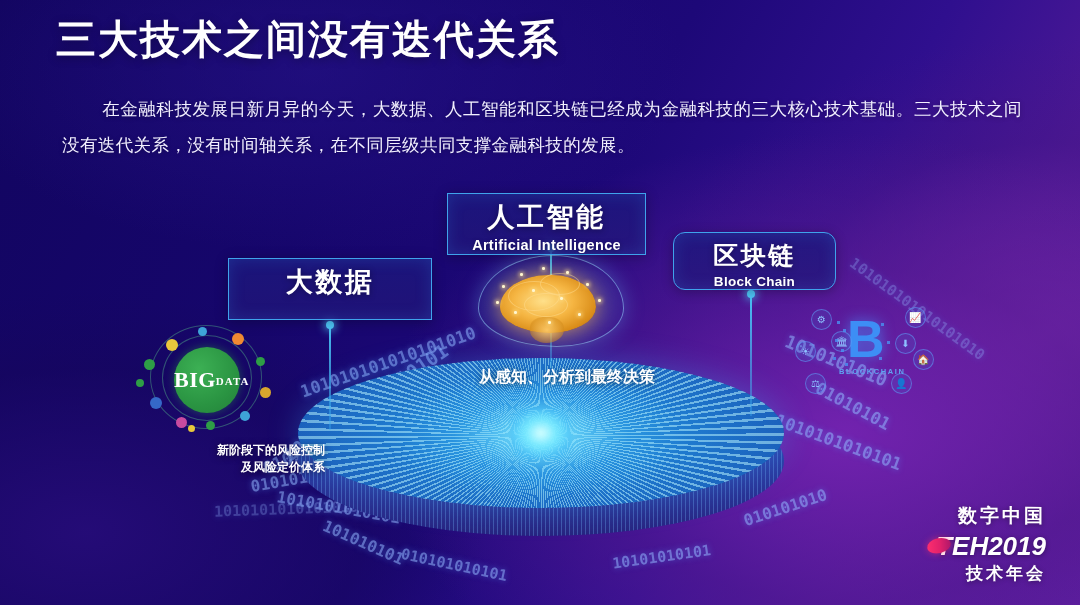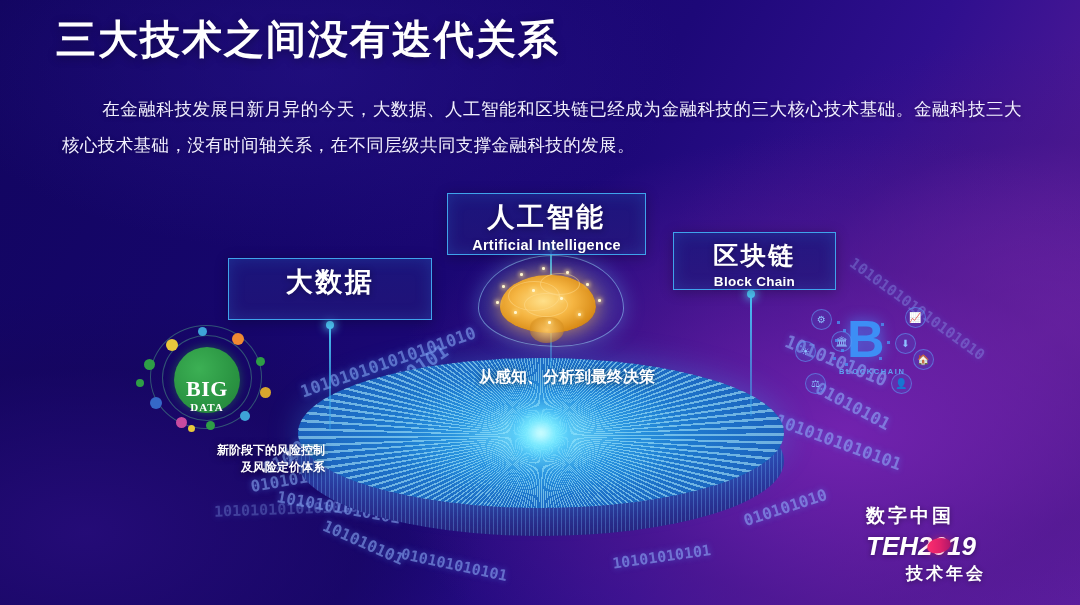--- a/index.html
+++ b/index.html
@@ -119,21 +119,21 @@
     letter-spacing:2.5px; line-height:1.18;
     text-shadow:0 1px 6px rgba(0,0,0,0.4);
   }
   .card .en {
     font-size:14.5px; font-weight:bold; color:#ffffff;
     letter-spacing:0.3px; margin-top:3px;
     text-shadow:0 1px 4px rgba(0,0,0,0.35);
   }
   #card-bigdata   { left:228px; top:258px; width:204px; height:62px; }
   #card-ai        { left:447px; top:193px; width:199px; height:62px; }
-  #card-blockchain{ left:673px; top:232px; width:163px; height:58px; }
+  #card-blockchain{ left:673px; top:232px; width:163px; height:58px;border-radius:12px; }
   #card-blockchain .cn { font-size:25px; }
   #card-blockchain .en { font-size:13.5px; }
 
   
   .conn { position:absolute; width:2px; background:linear-gradient(180deg,#49c3f5 0%, rgba(60,170,240,0.35) 100%); }
   .conn-dot {
     position:absolute; width:8px; height:8px; border-radius:50%;
     background:#4ec6f7; box-shadow:0 0 8px 2px rgba(78,198,247,0.75);
   }
 
@@ -147,21 +147,21 @@
   #cap-bigdata   { left:95px;  top:442px; width:230px; font-size:12px; }
   #cap-ai        { left:425px; top:366px; width:230px; font-size:16px; }
   #cap-blockchain{ left:795px; top:394px; width:190px; font-size:15.5px; }
 
   
   .bd-icon { position:absolute; left:136px; top:325px; width:140px; height:110px; }
   .bd-circle {
     position:absolute; left:38px; top:22px;
     width:66px; height:66px; border-radius:50%;
     background:radial-gradient(circle at 38% 33%, #3cb054 0%, #2a9442 60%, #23813a 100%);
-    display:flex; flex-direction:column; align-items:center; justify-content:flex-end;
+    display:flex; flex-direction:row; align-items:center; justify-content:flex-start;
     box-shadow:0 0 10px rgba(40,160,70,0.45);
   }
   .bd-big  { font-family:"Liberation Serif","DejaVu Serif",serif; font-size:22px; font-weight:bold; color:#fff; line-height:0.95; letter-spacing:0.5px; }
   .bd-data { font-family:"Liberation Serif","DejaVu Serif",serif; font-size:11px; font-weight:bold; color:#fff; letter-spacing:1px; margin-top:1px; }
   .bd-node { position:absolute; border-radius:50%; }
   .bd-ring { position:absolute; border:1px solid rgba(90,200,140,0.40); border-radius:50%; }
 
   
   .bc-icon { position:absolute; left:795px; top:305px; width:148px; height:96px; }
   .bc-b {
@@ -206,21 +206,21 @@
   .brain-fold {
     position:absolute; border:1px solid rgba(255,225,150,0.45);
     border-radius:50%;
   }
   .brain-dot {
     position:absolute; width:2.5px; height:2.5px; border-radius:50%;
     background:#fff6cf; box-shadow:0 0 4px 1px rgba(255,225,140,0.9);
   }
 
   
-  .logo { position:absolute; right:34px; bottom:20px; text-align:left; width:180px; }
+  .logo { position:absolute; right:34px; bottom:20px; text-align:right; width:180px; }
   .logo-cn1 { font-size:19px; font-weight:bold; color:#ffffff; letter-spacing:3px; text-shadow:0 1px 5px rgba(0,0,0,0.4); }
   .logo-mid { position:relative; height:30px; margin-top:2px; }
   .logo-tech {
     font-size:26px; font-weight:bold; color:#ffffff;
     letter-spacing:0px; font-style:italic;
     text-shadow:0 1px 5px rgba(0,0,0,0.4);
   }
   .logo-swoosh {
     position:absolute; left:50%; top:50%;
     transform:translate(-50%,-52%) rotate(-12deg);
@@ -233,21 +233,21 @@
   .logo-cn2 { font-size:17px; font-weight:bold; color:#ffffff; letter-spacing:3px; margin-top:1px; padding-left:40px; text-shadow:0 1px 5px rgba(0,0,0,0.4); }
 </style>
 </head>
 <body>
 
 <div id="slide">
 
   <div class="bg-glow-top"></div>
 
   <div class="title">三大技术之间没有迭代关系</div>
-  <div class="body-text">在金融科技发展日新月异的今天，大数据、人工智能和区块链已经成为金融科技的三大核心技术基础。金融科技三大核心技术基础，没有时间轴关系，在不同层级共同支撑金融科技的发展。</div>
+  <div class="body-text">在金融科技发展日新月异的今天，大数据、人工智能和区块链已经成为金融科技的三大核心技术基础。三大技术之间没有迭代关系，没有时间轴关系，在不同层级共同支撑金融科技的发展。</div>
 
   <div class="binary-layer">
     <span class="bn" style="left:268px;top:392px;font-size:19px;transform:rotate(-34deg);">10101010101010101</span>
     <span class="bn" style="left:258px;top:432px;font-size:17px;transform:rotate(-24deg);">0101010101010</span>
     <span class="bn" style="left:296px;top:352px;font-size:17px;transform:rotate(-19deg);">101010101010101010</span>
     <span class="bn" style="left:250px;top:468px;font-size:16px;transform:rotate(-10deg);">01010101010</span>
     <span class="bn" style="left:276px;top:498px;font-size:16px;transform:rotate(10deg);">1010101010101</span>
     <span class="bn" style="left:320px;top:533px;font-size:16px;transform:rotate(24deg);">101010101</span>
     <span class="bn" style="left:400px;top:556px;font-size:15px;transform:rotate(12deg);">010101010101</span>
     <span class="bn" style="left:782px;top:350px;font-size:18px;transform:rotate(22deg);">1010101010</span>

